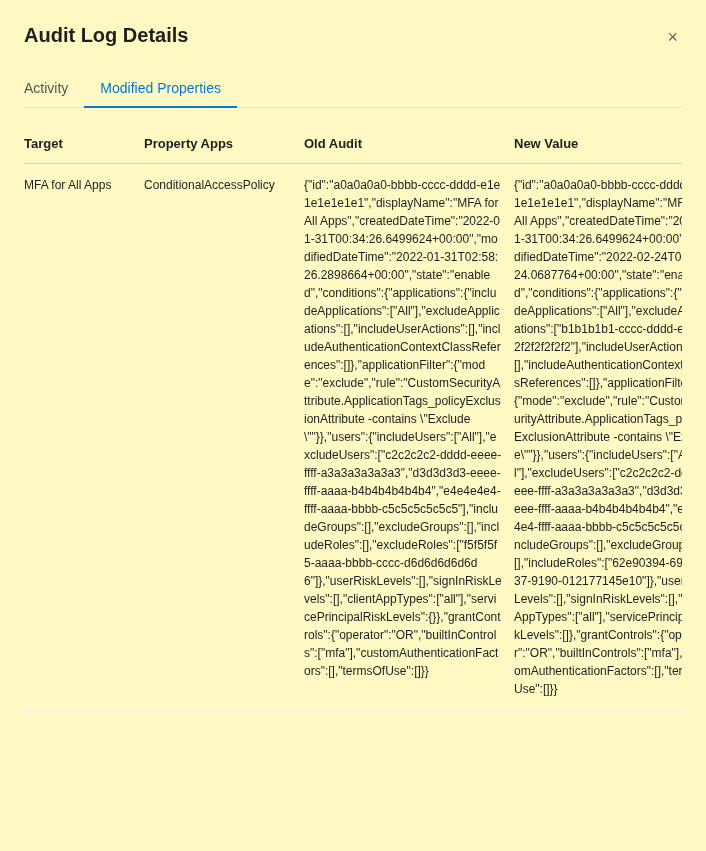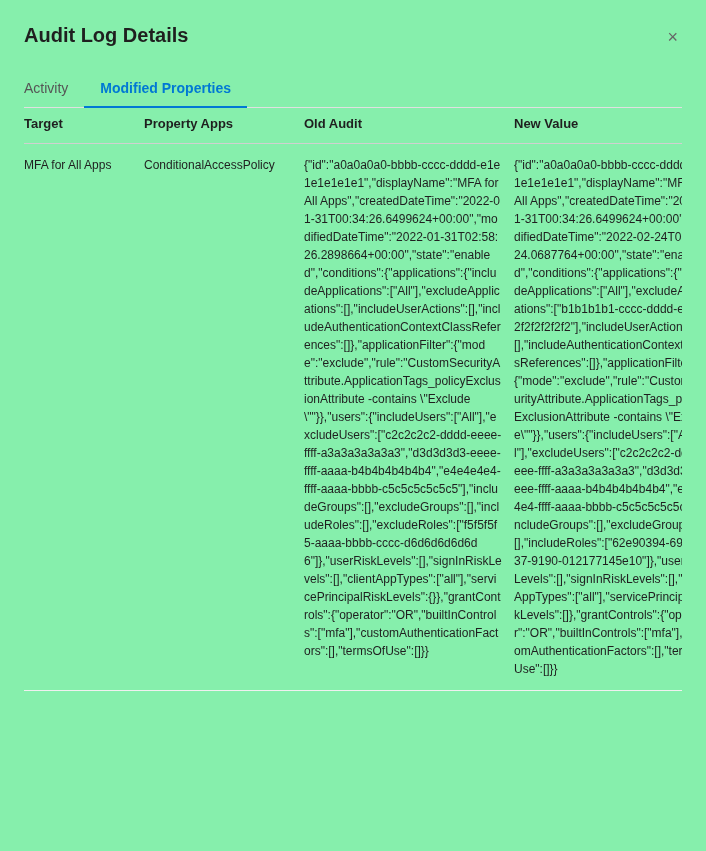--- a/index.html
+++ b/index.html
@@ -13,21 +13,21 @@
       font-size: 13px;
       color: #1f1f1f;
       background: #f5f5f5;
       display: flex;
       align-items: center;
       justify-content: center;
       min-height: 100vh;
     }
 
     .dialog {
-      background: #86efac;
+      background: #fef9c3;
       width: 706px;
       min-height: 851px;
       position: relative;
       padding: 24px 24px 24px 24px;
       box-shadow: 0 4px 20px rgba(0,0,0,0.15);
     }
 
     .dialog-header {
       display: flex;
       justify-content: space-between;
@@ -51,36 +51,37 @@
       display: flex;
       align-items: center;
       justify-content: center;
       line-height: 1;
     }
 
     .tabs {
       display: flex;
       gap: 0;
       border-bottom: 1px solid #e0e0e0;
+      margin-bottom: 20px;
     }
 
     .tab {
       padding: 10px 16px;
       cursor: pointer;
       font-size: 14px;
       color: #555;
       border-bottom: 2px solid transparent;
       margin-bottom: -1px;
       white-space: nowrap;
     }
 
     .tab.active {
       color: #0078d4;
       border-bottom: 2px solid #0078d4;
-      font-weight: 700;
+      font-weight: 400;
     }
 
     .tab:first-child {
       padding-left: 0;
     }
 
     .table-container {
       overflow-x: auto;
     }
 

